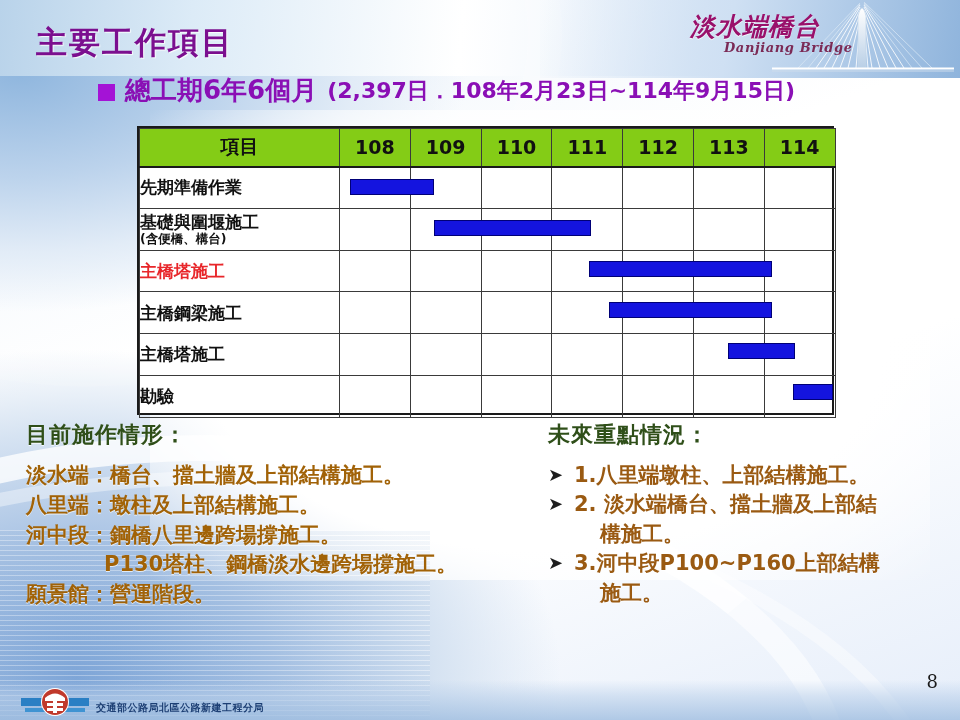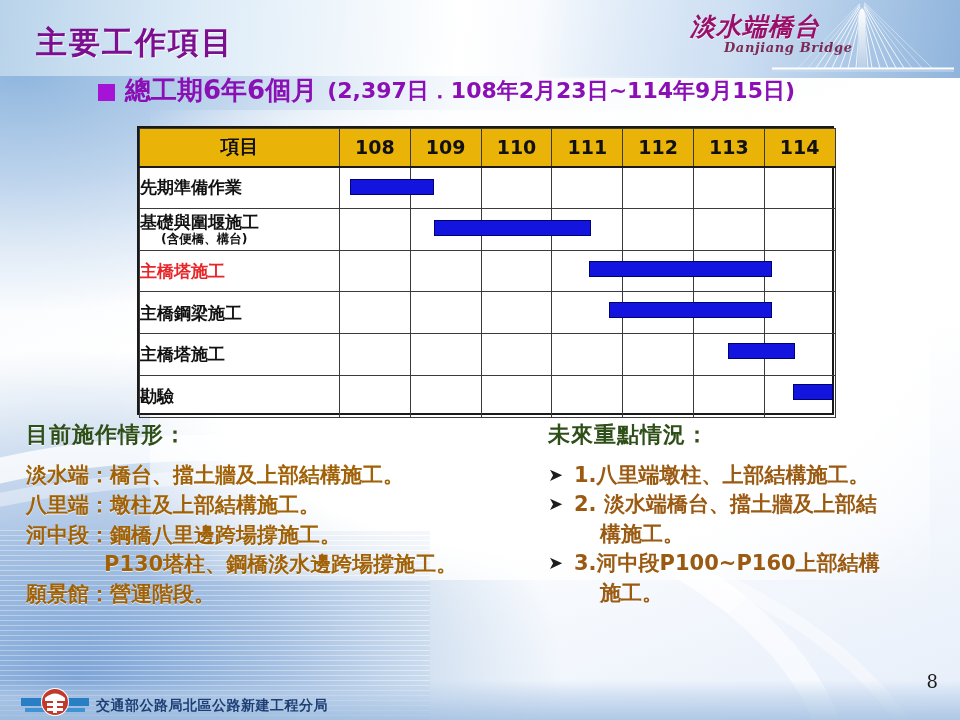--- a/index.html
+++ b/index.html
@@ -182,21 +182,21 @@
     width: 100%;
     height: 100%;
     table-layout: fixed;
   }
   .gantt-table th, .gantt-table td {
     border: 1.2px solid #3a3a3a;
     padding: 0;
     box-sizing: border-box;
   }
   .gantt-table thead th {
-    background: #eab308;
+    background: #84cc16;
     height: 38px;
     font-size: 19px;
     font-weight: bold;
     color: #111;
     text-align: center;
     border-bottom: 2px solid #1a1a1a;
   }
   .col-item { width: 200px; }
   .col-year { width: 70.8px; }
 
@@ -209,21 +209,20 @@
     color: #111;
     line-height: 1.08;
     border-right: 2px solid #1a1a1a;
     margin-left: 44px;
   }
   .row-label .sub {
     display: block;
     font-size: 12.5px;
     font-weight: bold;
     margin-top: 1px;
-    padding-left: 21px;
   }
   .row-label.red { color: #e8262a; }
 
   .bar {
     position: absolute;
     top: 50%;
     transform: translateY(-50%);
     height: 16px;
     background: #1414df;
     border: 1.3px solid #000077;
@@ -288,21 +287,21 @@
     background: linear-gradient(180deg, rgba(206,222,240,0) 0%, rgba(186,208,234,0.55) 40%, rgba(160,190,224,0.8) 100%);
   }
   .footer-logo {
     position: absolute;
     left: 20px; bottom: 2px;
     width: 70px; height: 34px;
   }
   .footer-text {
     position: absolute;
     left: 96px; bottom: 5px;
-    font-size: 14px;
+    font-size: 10px;
     font-weight: bold;
     color: #1d3f74;
     letter-spacing: .5px;
   }
   .page-num {
     position: absolute;
     right: 22px; bottom: 28px;
     font-family: "DejaVu Serif", "Liberation Serif", serif;
     font-size: 18px;
     color: #1a1a1a;

